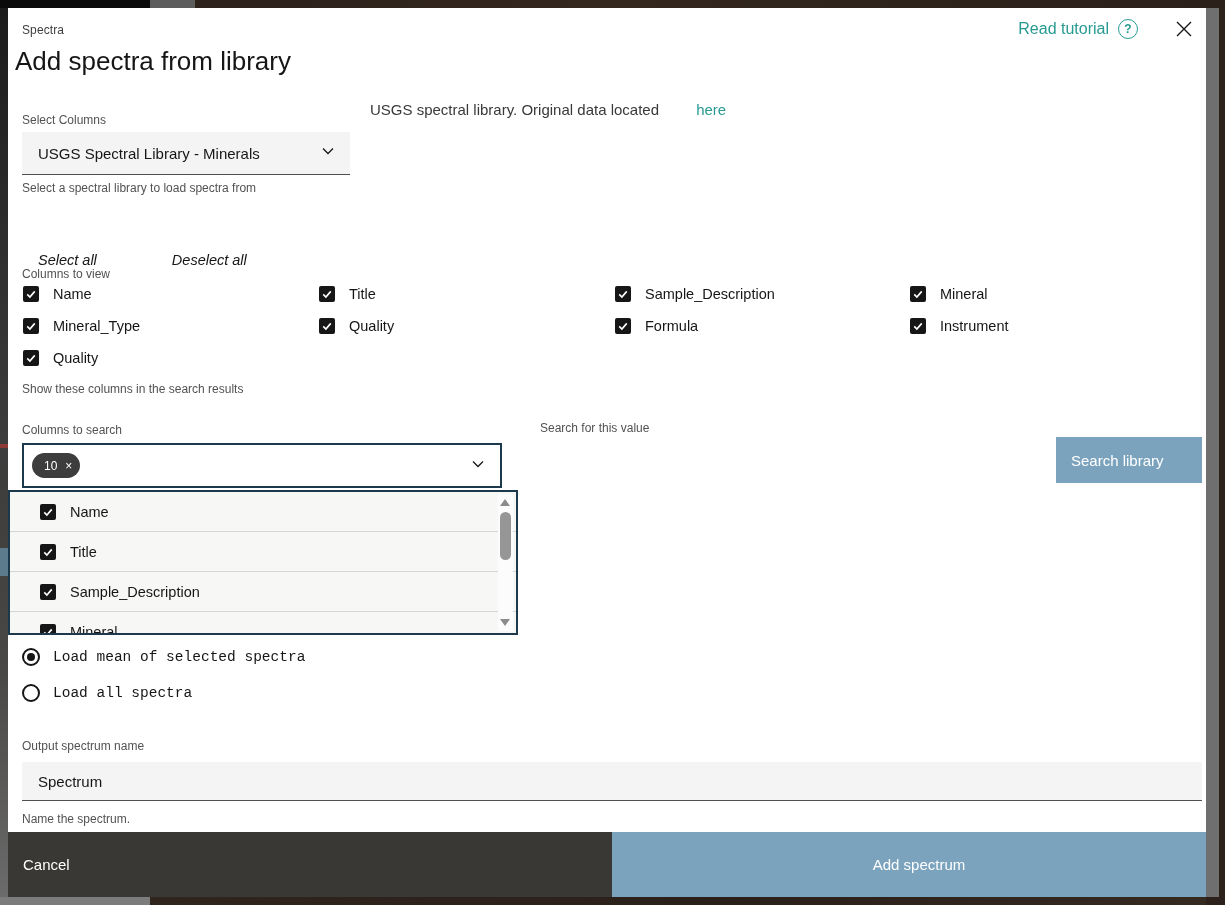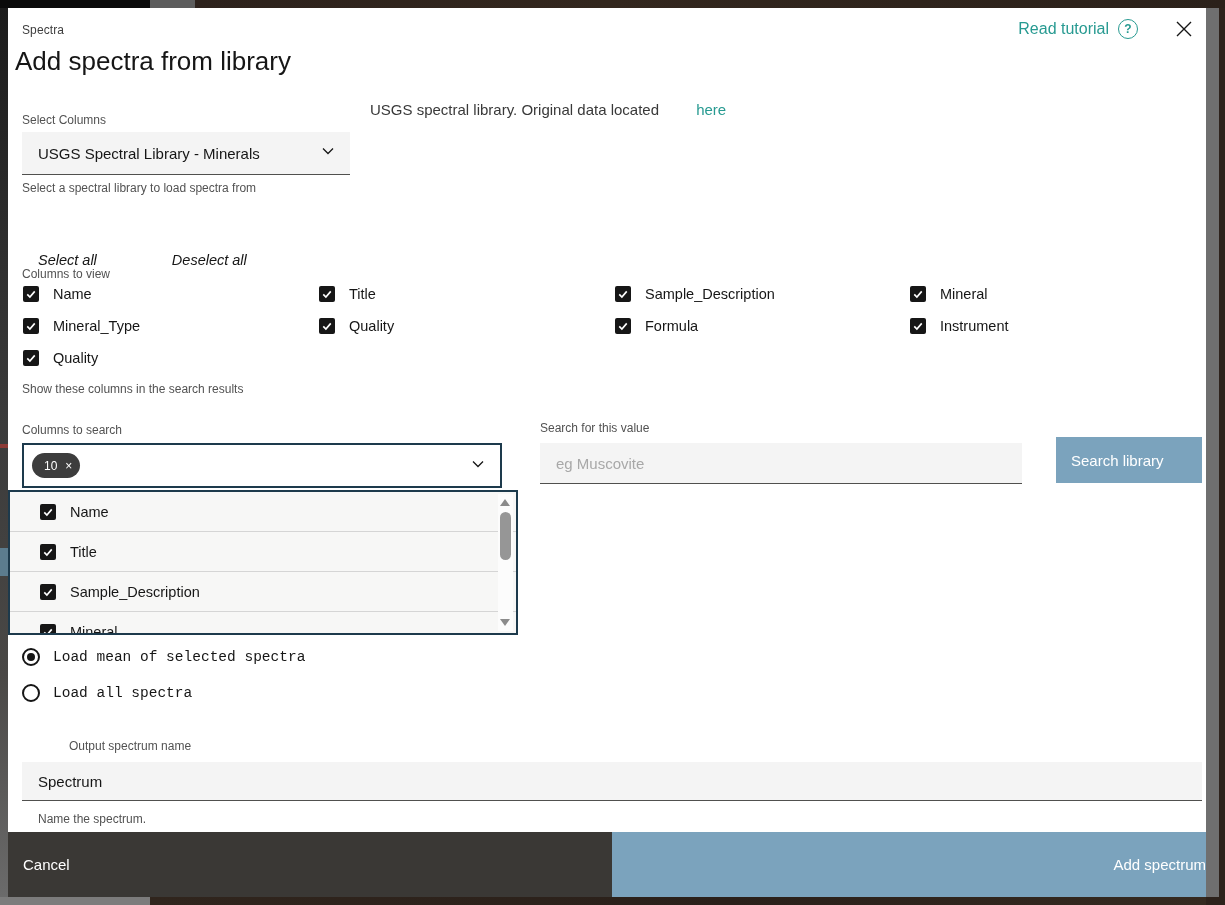--- a/index.html
+++ b/index.html
@@ -99,21 +99,21 @@
   .name-input { position:absolute; left:14px; top:754px; width:1180px; height:39px;
                 background:#f4f4f4; border:none; border-bottom:1px solid #50504e;
                 padding:0 16px; font-size:15px; color:#161616;
                 font-family:"Liberation Sans","DejaVu Sans",sans-serif; }
 
   .footer { position:absolute; left:0; bottom:0; width:1198px; height:65px; display:flex; }
   .btn-cancel { width:604px; height:65px; background:#3a3835; color:#ffffff; border:none;
                 font-size:15px; text-align:left; padding-left:15px; cursor:pointer;
                 font-family:"Liberation Sans","DejaVu Sans",sans-serif; }
   .btn-add    { width:594px; height:65px; background:#7ba3bd; color:#ffffff; border:none;
-                font-size:15px; text-align:right; padding-left:20px; cursor:pointer;
+                font-size:15px; text-align:center; padding-left:20px; cursor:pointer;
                 font-family:"Liberation Sans","DejaVu Sans",sans-serif; }
 </style>
 </head>
 <body>
 
 <div class="screen">
 
   <div class="strip strip-top-left"></div>
   <div class="strip strip-top-gray"></div>
   <div class="strip strip-top-brown"></div>
@@ -287,35 +287,34 @@
         <span class="dd-label">Mineral</span>
       </div>
       <div class="dd-scrollbar">
         <div class="dd-arrow-up"></div>
         <div class="dd-thumb"></div>
         <div class="dd-arrow-down"></div>
       </div>
     </div>
 
     <div class="field-label" style="left:532px; top:413px;">Search for this value</div>
-    <input class="value-input" type="text" placeholder="eg Muscovite" style="">
     <button class="btn-search">Search library</button>
 
     <div class="radio-row" style="top:640px;">
       <span class="radio selected"></span>
       <span class="radio-label">Load mean of selected spectra</span>
     </div>
     <div class="radio-row" style="top:676px;">
       <span class="radio"></span>
       <span class="radio-label">Load all spectra</span>
     </div>
 
-    <div class="field-label" style="left:14px; top:731px;margin-left:47px;">Output spectrum name</div>
+    <div class="field-label" style="left:14px; top:731px;">Output spectrum name</div>
     <input class="name-input" type="text" value="Spectrum" style="">
-    <div class="field-helper" style="left:30px; top:804px;">Name the spectrum.</div>
+    <div class="field-helper" style="left:14px; top:804px;">Name the spectrum.</div>
 
     <div class="footer">
       <button class="btn-cancel">Cancel</button>
       <button class="btn-add">Add spectrum</button>
     </div>
 
   </div>
 </div>
 
 </body></html>

